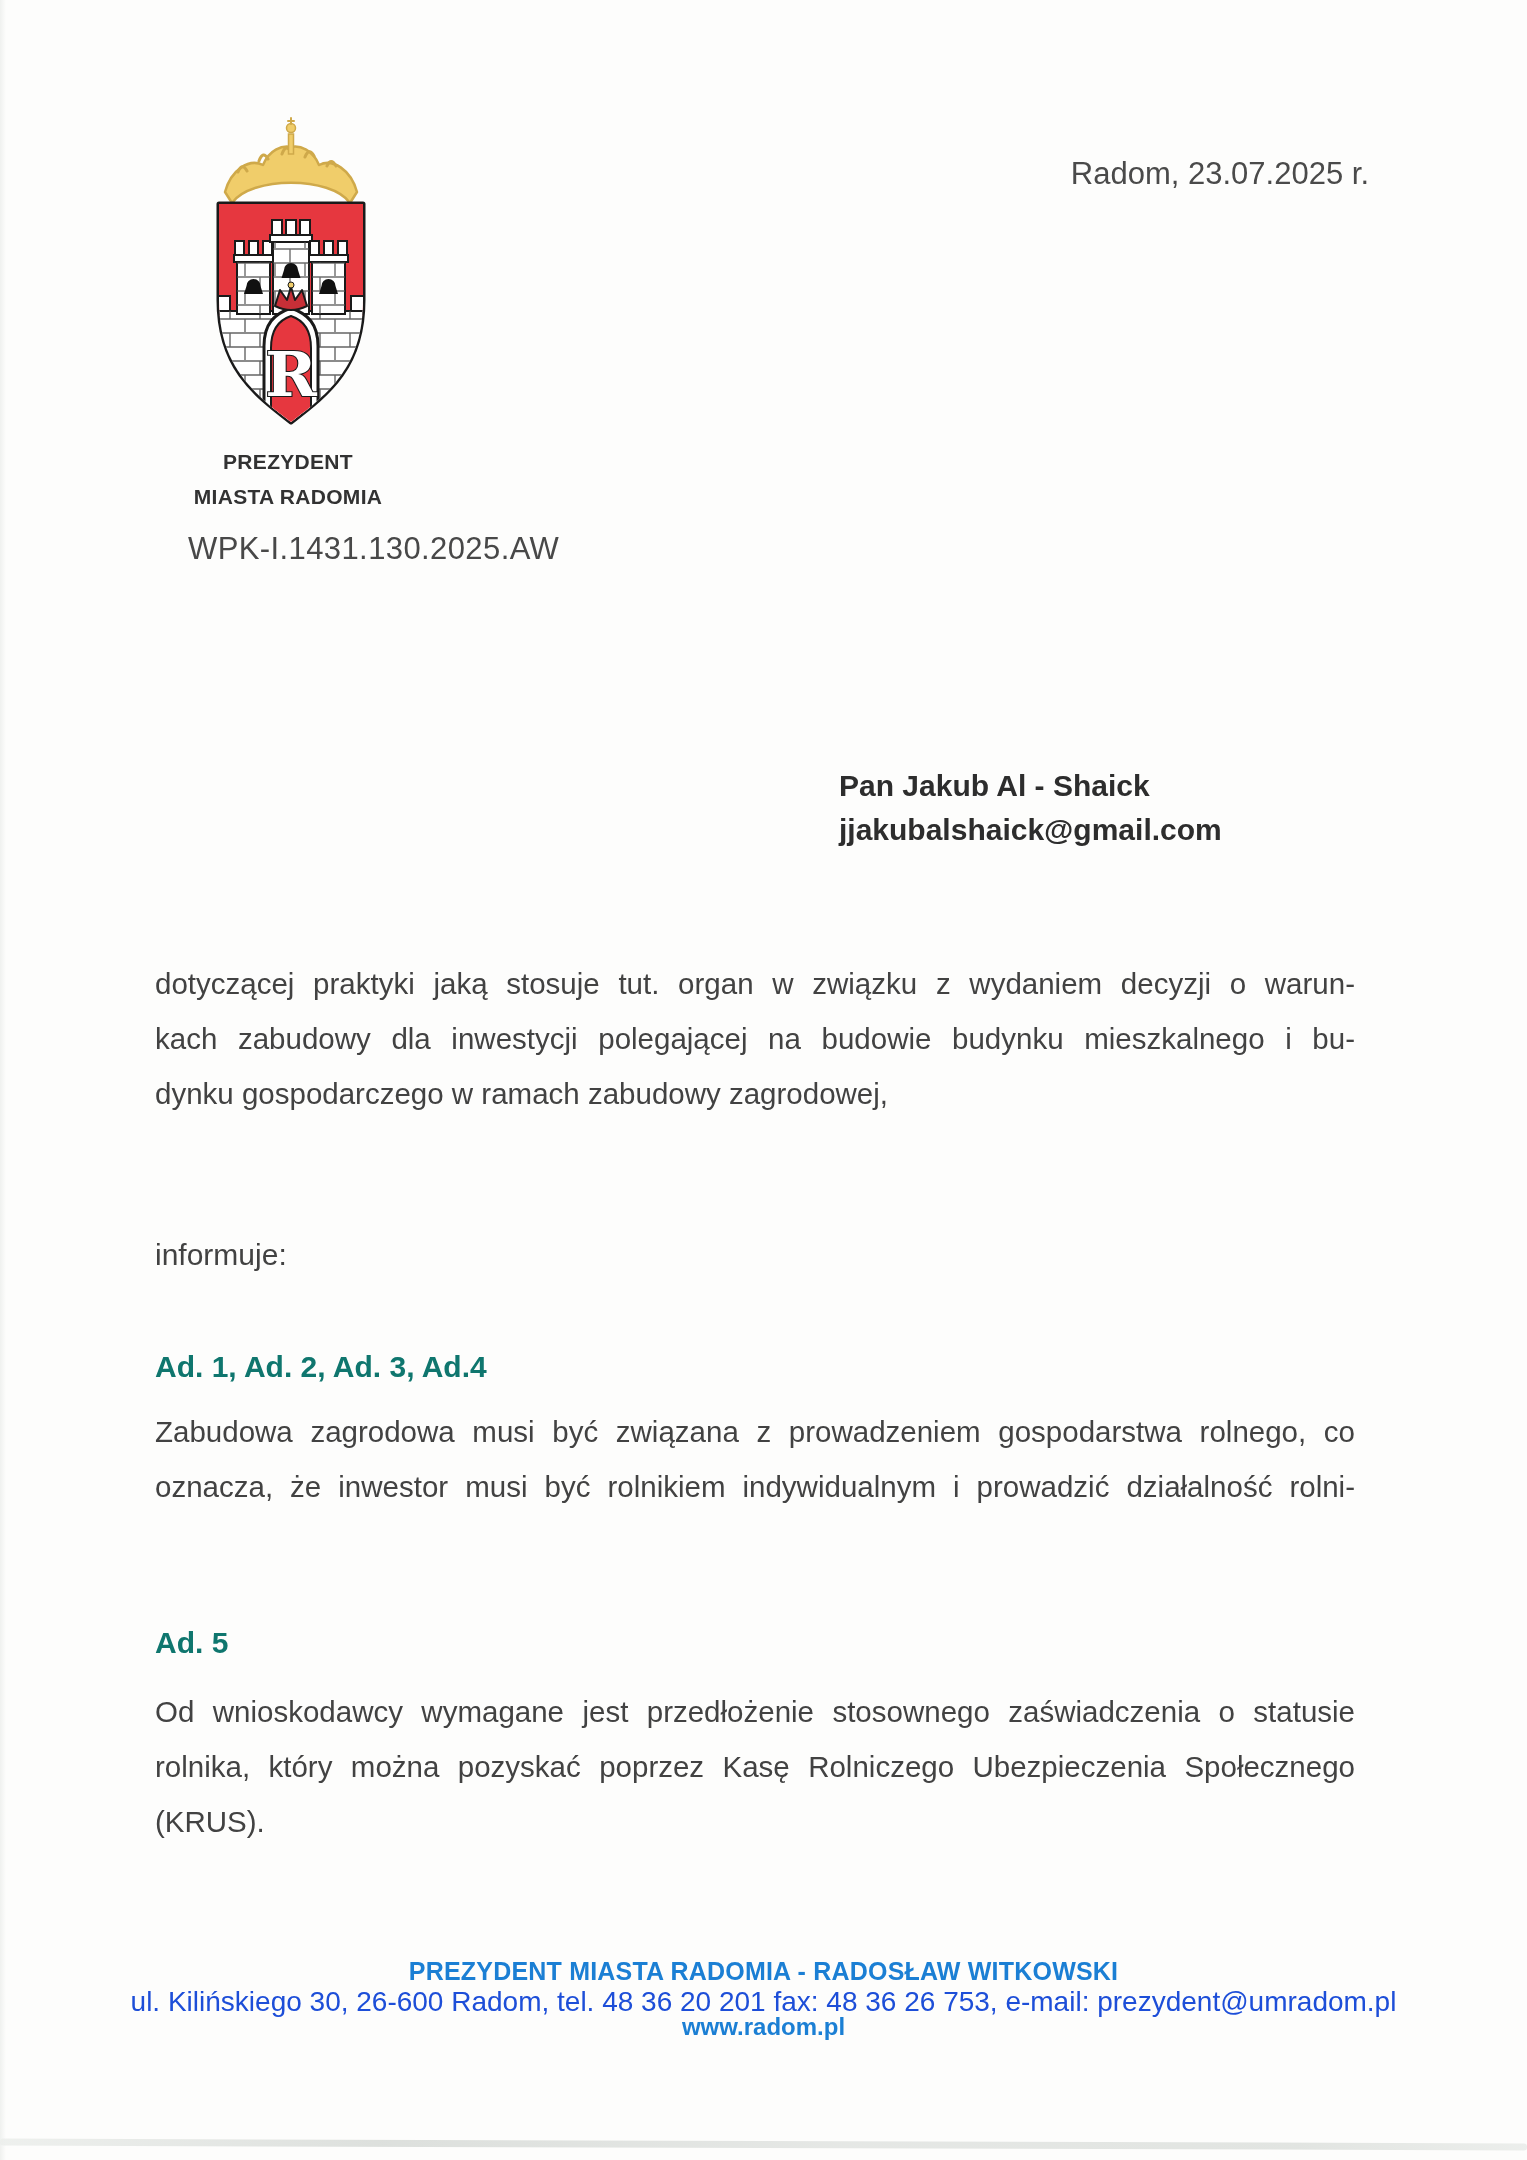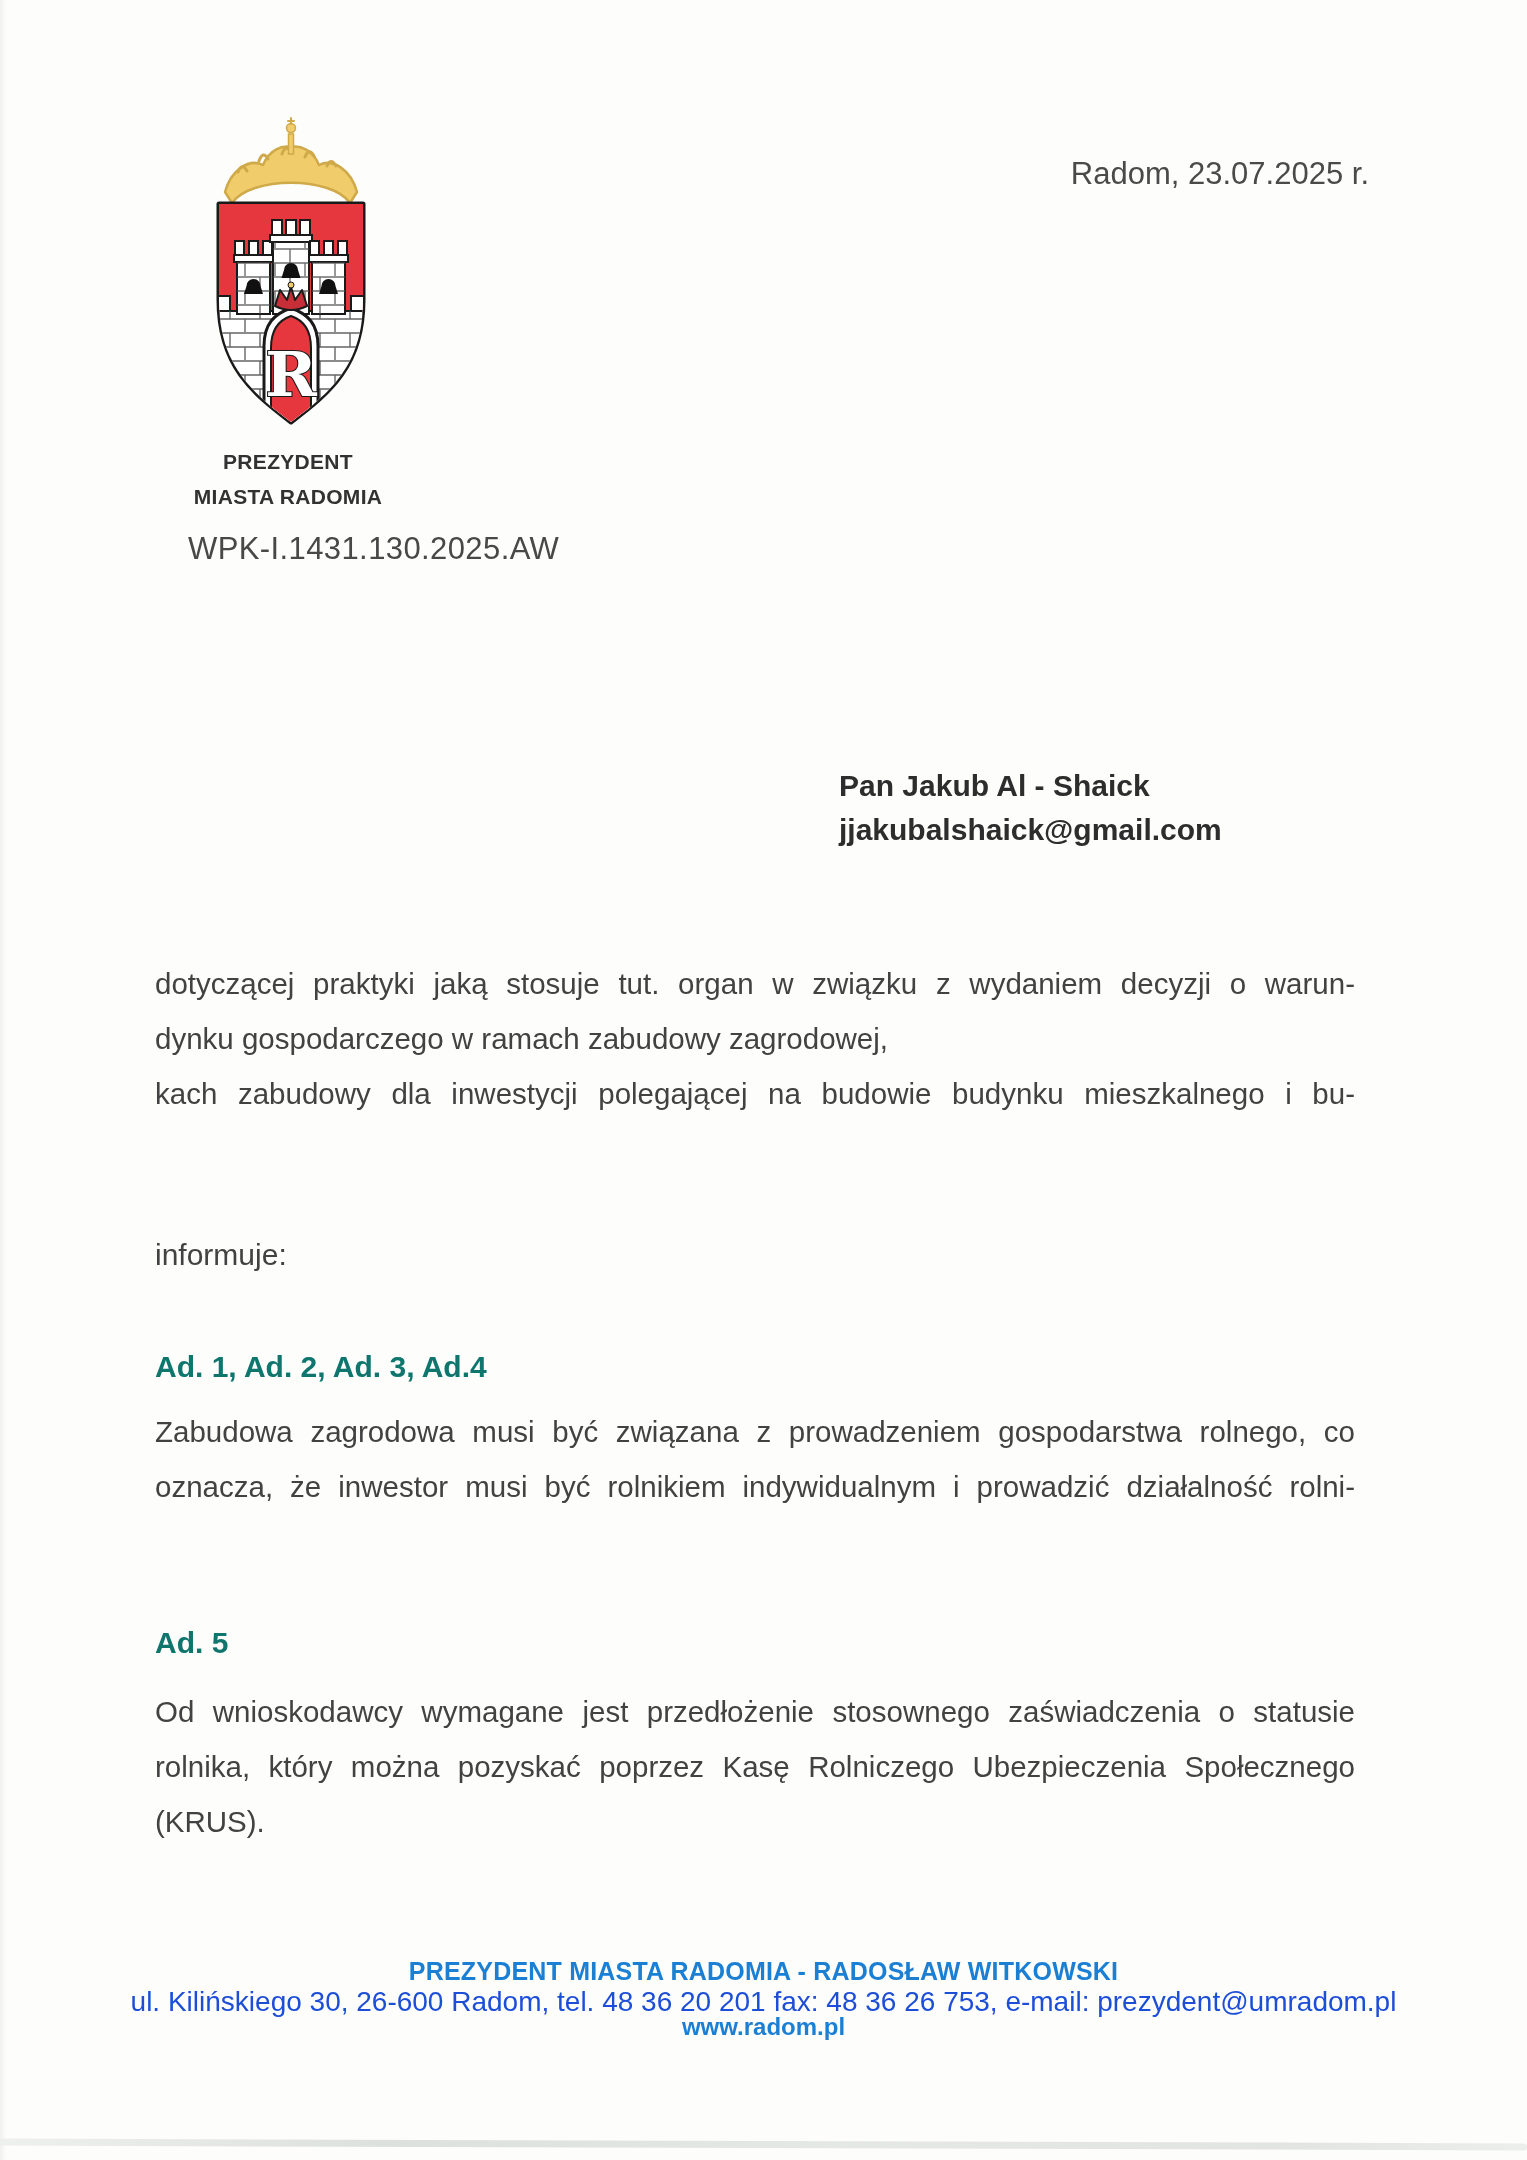--- a/index.html
+++ b/index.html
@@ -153,22 +153,22 @@
   </div>
   <div id="reference" class="abs">WPK-I.1431.130.2025.AW</div>
 
   <div id="recipient" class="abs">
     <div>Pan Jakub Al - Shaick</div>
     <div>jjakubalshaick@gmail.com</div>
   </div>
 
   <div id="intro" class="abs bodyblock">
       <div class="tline">dotyczącej praktyki jaką stosuje tut. organ w związku z wydaniem decyzji o warun-</div>
+      <div class="tline">kach zabudowy dla inwestycji polegającej na budowie budynku mieszkalnego i bu-</div>
       <div class="tline tline-last">dynku gospodarczego w ramach zabudowy zagrodowej,</div>
-      <div class="tline">kach zabudowy dla inwestycji polegającej na budowie budynku mieszkalnego i bu-</div>
     </div>
 
   <div id="informuje" class="abs">informuje:</div>
 
   <div id="sec1-heading" class="abs sec-heading">Ad. 1, Ad. 2, Ad. 3, Ad.4</div>
   <div id="sec1-text" class="abs bodyblock">
       <div class="tline">Zabudowa zagrodowa musi być związana z prowadzeniem gospodarstwa rolnego, co</div>
       <div class="tline">oznacza, że inwestor musi być rolnikiem indywidualnym i prowadzić działalność rolni-</div>
     </div>
 

